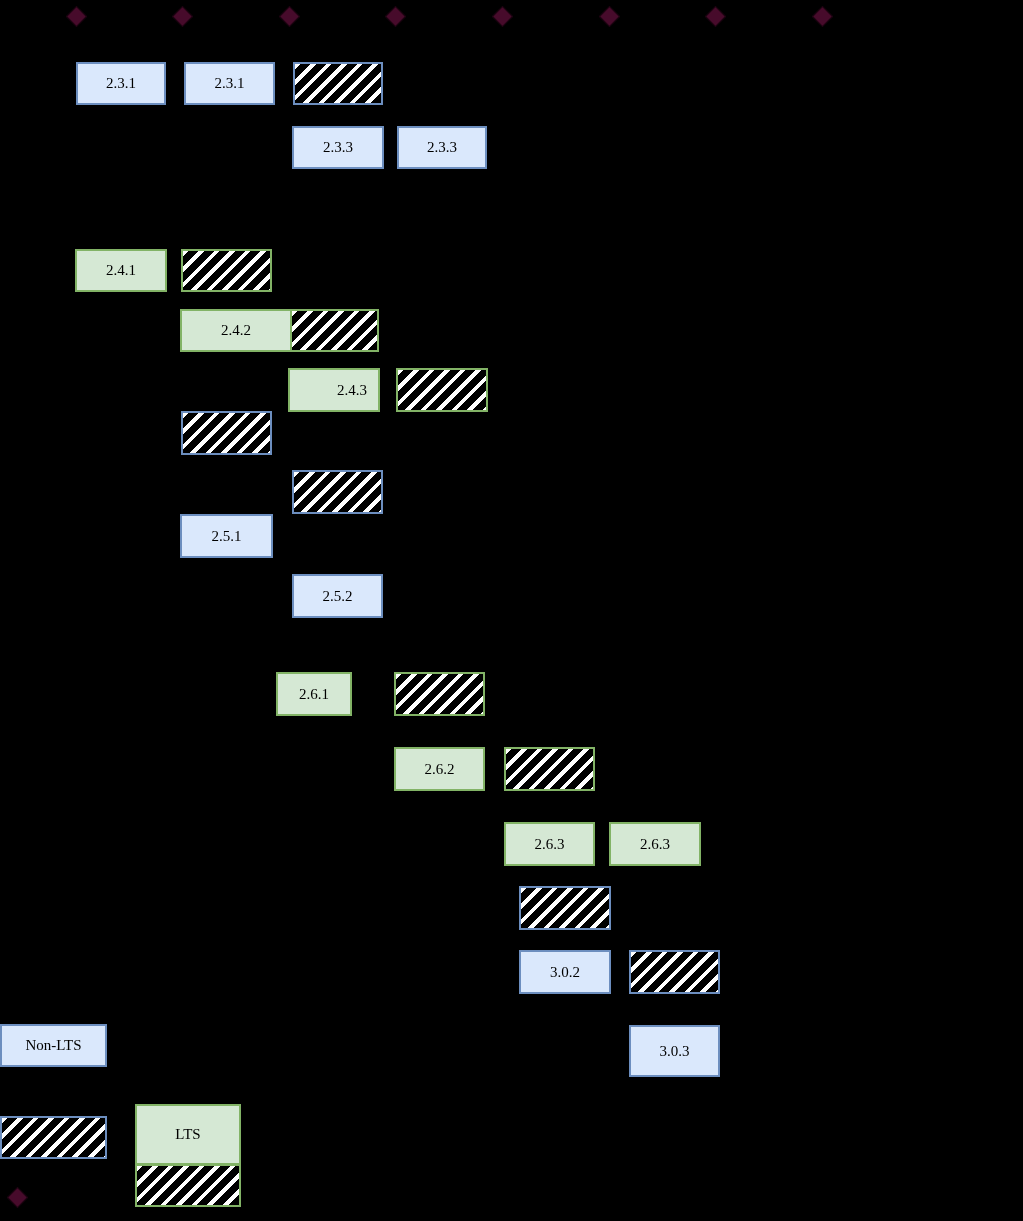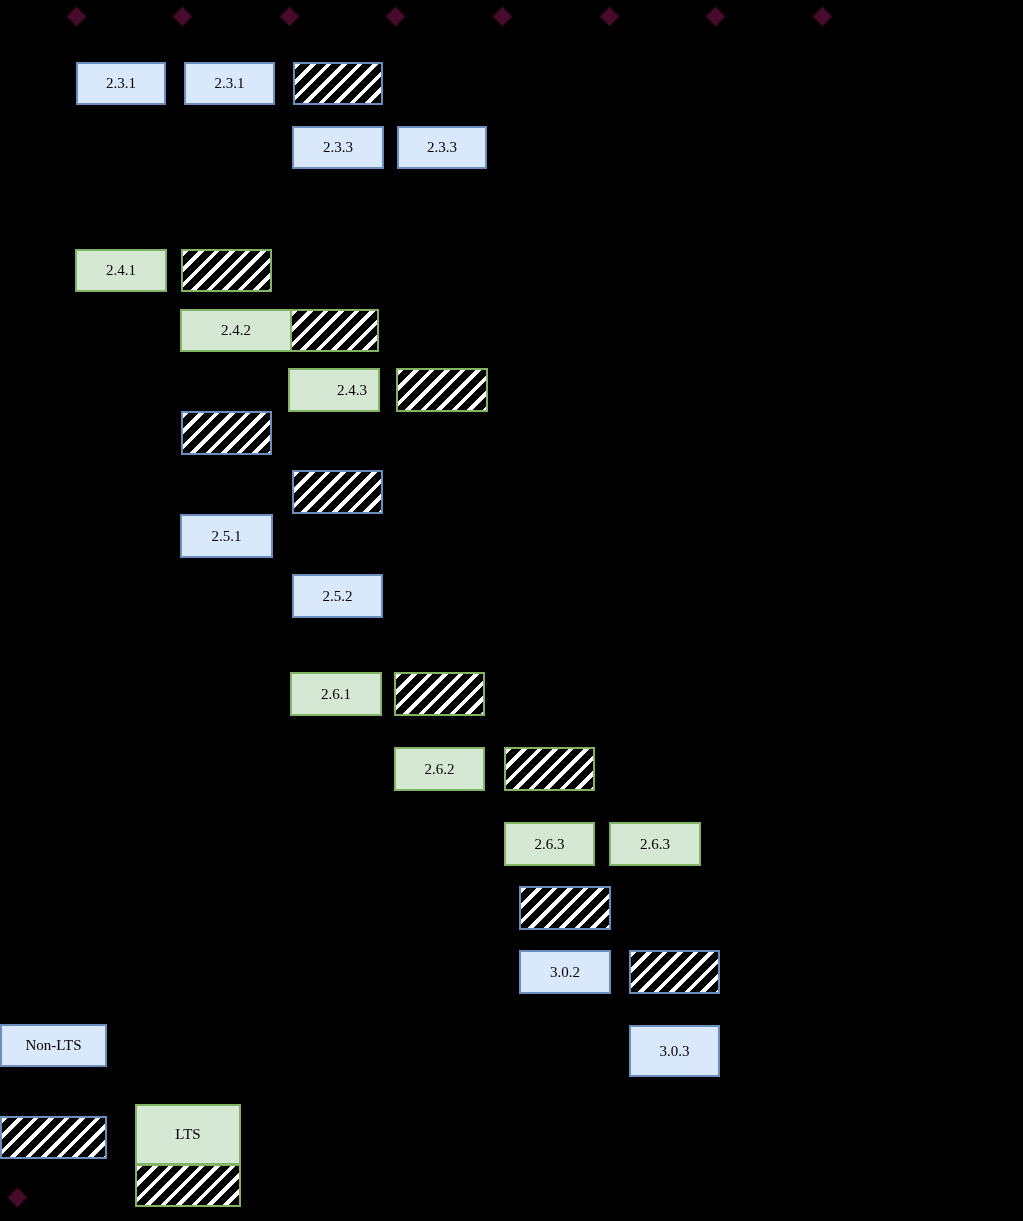--- a/index.html
+++ b/index.html
@@ -103,21 +103,21 @@
     </div>
     <div class="box lts hatched" style="left: 396px; top: 320px; width: 92px; height: 44px;"></div>
     <div class="box non_lts hatched" style="left: 181px; top: 411px; width: 91px; height: 44px;"></div>
     <div class="box non_lts" style="left: 180px; top: 470px; width: 93px; height: 44px; margin-top: 44px;">
       <span>2.5.1</span>
     </div>
     <div class="box non_lts hatched" style="left: 292px; top: 470px; width: 91px; height: 44px;"></div>
     <div class="box non_lts" style="left: 292px; top: 530px; width: 91px; height: 44px; margin-top: 44px;">
       <span>2.5.2</span>
     </div>
-    <div class="box lts" style="left: 290px; top: 624px; width: 92px; height: 44px;">
+    <div class="box lts" style="left: 276px; top: 624px; width: 76px; height: 44px;">
       <span>2.6.1</span>
     </div>
     <div class="box lts hatched" style="left: 394px; top: 624px; width: 91px; height: 44px;"></div>
     <div class="box lts" style="left: 394px; top: 699px; width: 91px; height: 44px;">
       <span>2.6.2</span>
     </div>
     <div class="box lts hatched" style="left: 504px; top: 699px; width: 91px; height: 44px;"></div>
     <div class="box lts" style="left: 504px; top: 774px; width: 91px; height: 44px;">
       <span>2.6.3</span>
     </div>

